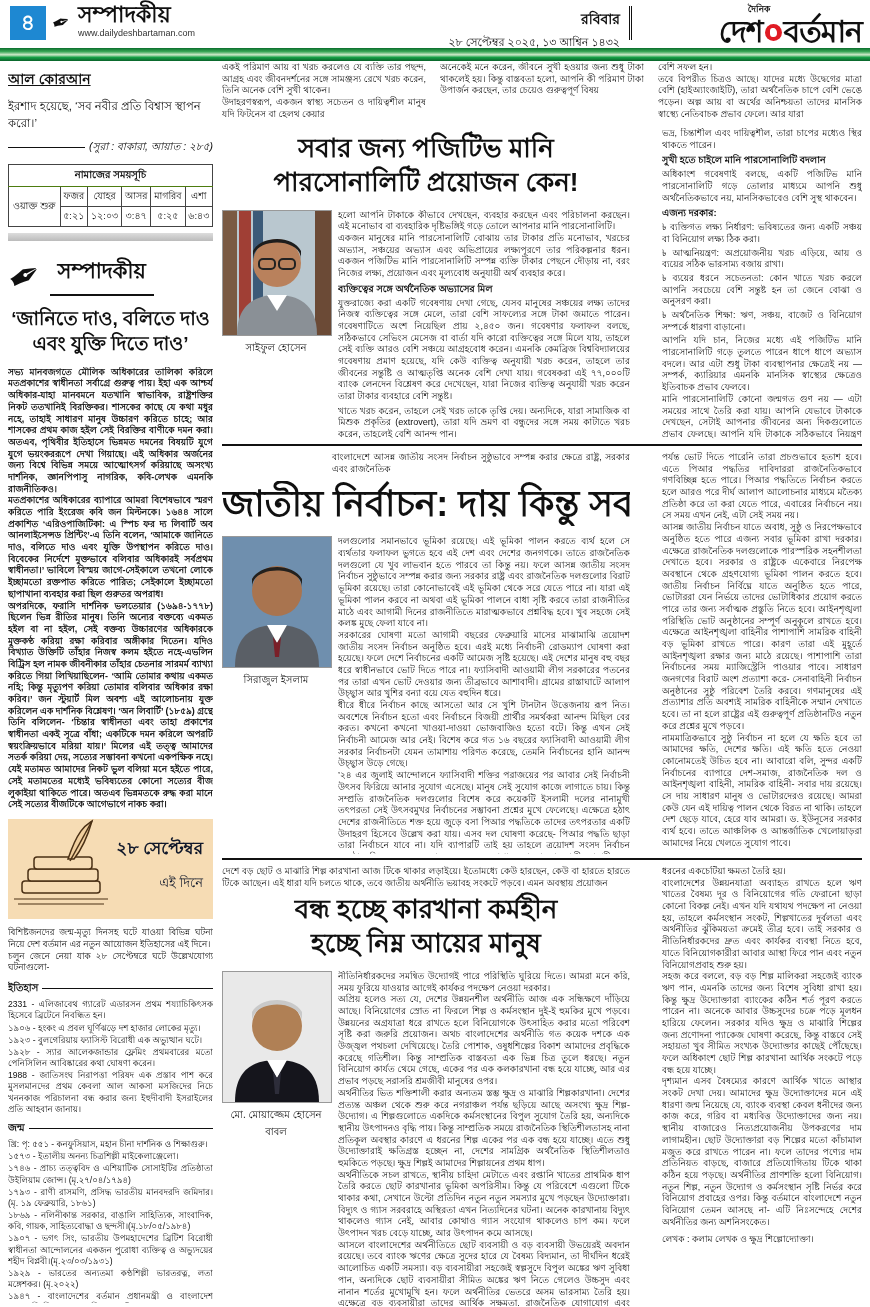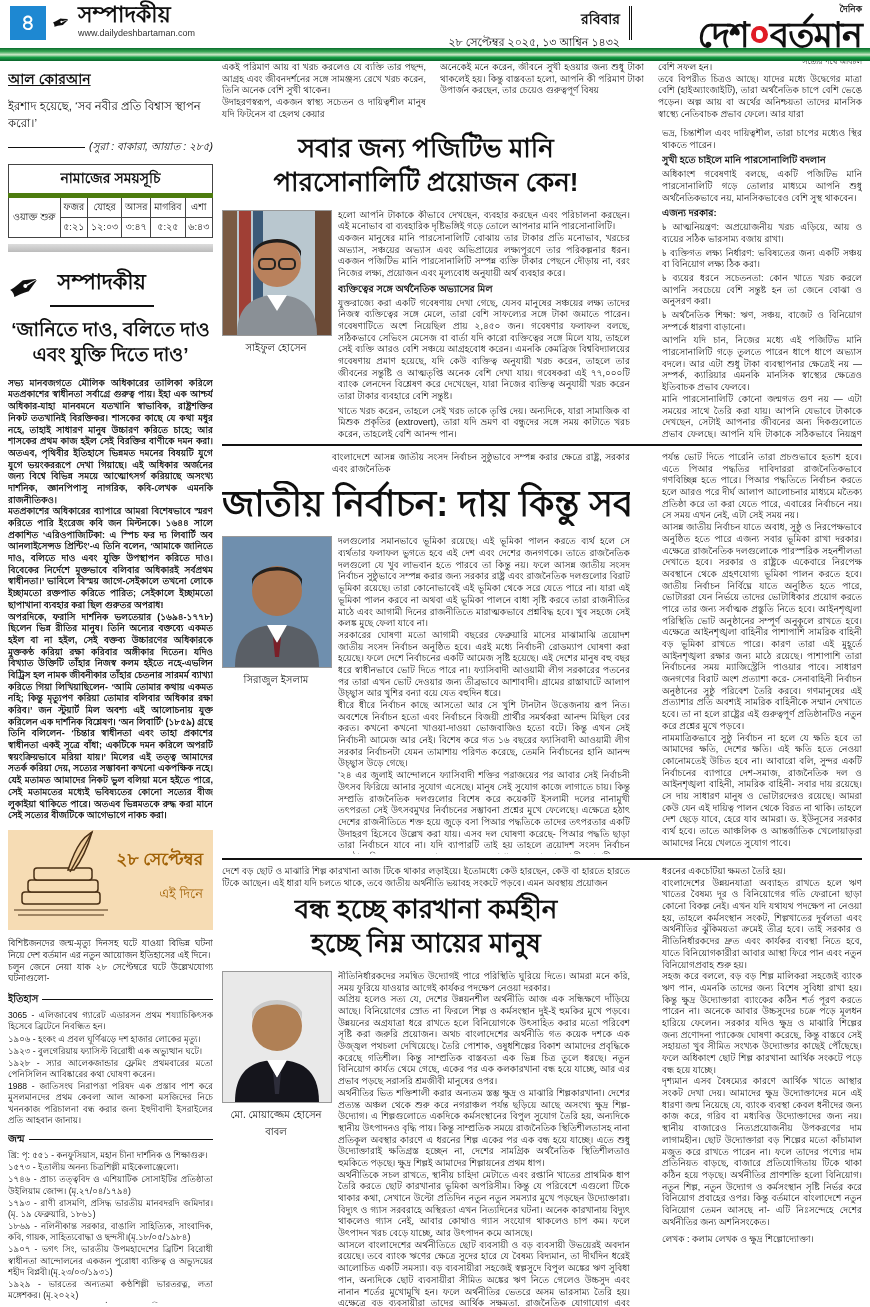--- a/index.html
+++ b/index.html
@@ -11,46 +11,46 @@
           color:#fff;font-size:22px;font-weight:bold;display:flex;align-items:center;justify-content:center;}
   .secwrap{position:absolute;left:78px;top:4px;}
   .penicon{position:absolute;left:-26px;top:6px;font-size:22px;transform:rotate(-20deg);}
   .sectitle{font-size:22px;font-weight:bold;line-height:1;}
   .siteurl{font-size:9px;color:#333;margin-top:2px;}
   .datewrap{position:absolute;right:250px;top:8px;text-align:right;}
   .dayname{font-size:14px;font-weight:bold;text-align:right;}
   .dateline{font-size:11px;margin-top:2px;}
   .mastsep{position:absolute;right:238px;top:6px;height:34px;border-left:3px double #111;}
   .mast{position:absolute;right:8px;top:2px;width:220px;text-align:right;}
-  .mastdaily{font-size:9px;font-weight:bold;text-align:right;padding-left:14px;}
-  .mastname{font-size:35px;font-weight:bold;letter-spacing:-1px;line-height:1;display:flex;align-items:center;justify-content:flex-end;gap:2px;}
+  .mastdaily{font-size:9px;font-weight:bold;text-align:center;padding-left:14px;}
+  .mastname{font-size:30px;font-weight:bold;letter-spacing:-1px;line-height:1;display:flex;align-items:center;justify-content:flex-end;gap:2px;}
   .redball{display:inline-block;width:17px;height:17px;border-radius:50%;background:#e01b24;position:relative;}
   .redball:after{content:"";position:absolute;left:5px;top:4px;width:7px;height:9px;background:#fff;border-radius:40% 60% 55% 45%;}
   .mastrule{border-top:1.5px solid #111;margin-top:2px;}
   .masttag{font-size:7.5px;margin-top:1px;}
   .greenbar{position:absolute;left:0;top:48px;width:870px;height:13px;
     background:linear-gradient(180deg,#0b6e2d 0%,#3aa757 28%,#cfe9c9 52%,#17a046 72%,#0a622a 100%);}
   
   .sb{position:absolute;left:8px;top:68px;width:205px;height:1235px;overflow:hidden;}
   .qtitle{font-size:14px;font-weight:bold;text-decoration:underline;margin:0 0 6px;}
   .qverse{font-size:11.5px;line-height:1.5;margin:0 0 6px;}
   .qrefrow{display:flex;align-items:center;gap:4px;margin:2px 0 8px;}
   .qrefline{flex:1;border-top:1px solid #111;}
   .qref{font-size:10.5px;font-style:italic;white-space:nowrap;}
   table.pt{width:100%;border-collapse:collapse;font-size:9.5px;margin-bottom:6px;}
   table.pt td,table.pt th{border:1px solid #444;text-align:center;padding:2px 1px;}
-  .pt .tt{font-weight:bold;font-size:14px;border-bottom:5px solid #4d7c0f;}
+  .pt .tt{font-weight:bold;font-size:10px;border-bottom:1px solid #4d7c0f;}
   .graybar{height:8px;background:linear-gradient(180deg,#ddd,#bbb);margin-bottom:14px;}
   .edbrand{display:flex;align-items:flex-end;gap:8px;margin:4px 0 10px;}
   .edpen{font-size:40px;transform:rotate(-30deg);line-height:1;}
   .edname{font-size:21px;font-weight:bold;border-bottom:2px solid #111;padding:0 8px 4px 8px;}
   .edhead{font-size:19px;font-weight:bold;text-align:center;line-height:1.35;margin:4px 0 10px;}
   .edbody{font-size:8.8px;line-height:1.3;text-align:justify;white-space:pre-line;height:442px;overflow:hidden;font-weight:bold;}
   .otdbox{margin-top:10px;background:#f6dcb4;height:100px;position:relative;overflow:hidden;}
-  .otdtxt{position:absolute;right:10px;top:16px;text-align:right;color:#a16207;}
+  .otdtxt{position:absolute;right:10px;top:16px;text-align:right;color:#0f172a;}
   .otd1{font-size:17px;font-weight:bold;}
   .otd2{font-size:13px;margin-top:10px;}
   .otdintro{font-size:8.8px;line-height:1.35;text-align:justify;white-space:pre-line;margin:8px 0 6px;}
   .lsec{display:flex;align-items:center;gap:4px;margin:5px 0 2px;}
   .lsecname{font-size:10px;font-weight:bold;white-space:nowrap;}
   .lsecline{flex:1;border-top:1.5px solid #111;}
   .li{font-size:8.6px;line-height:1.3;text-align:justify;margin:0 0 1px;}
   
   .main{position:absolute;left:222px;top:62px;width:640px;height:1241px;}
   .b{font-size:9px;line-height:1.3;text-align:justify;white-space:pre-line;margin:0 0 3px;}
@@ -168,21 +168,21 @@
         <div class="otd2">এই দিনে</div>
       </div>
     </div>
     <div class="otdintro">বিশিষ্টজনদের জন্ম-মৃত্যু দিনসহ ঘটে যাওয়া বিভিন্ন ঘটনা নিয়ে  দেশ বর্তমান এর নতুন আয়োজন ইতিহাসের এই দিনে।
 চলুন জেনে নেয়া যাক ২৮ সেপ্টেম্বরে ঘটে উল্লেখযোগ্য ঘটনাগুলো-</div>
 
     <div class="lsec">
       <span class="lsecname">ইতিহাস</span>
       <span class="lsecline"></span>
     </div>
-    <div class="li">3065 - এলিজাবেথ গ্যারেট এডারসন প্রথম শয্যাচিকিৎসক হিসেবে ব্রিটেনে নিবন্ধিত হন।</div>
+    <div class="li">2331 - এলিজাবেথ গ্যারেট এডারসন প্রথম শয্যাচিকিৎসক হিসেবে ব্রিটেনে নিবন্ধিত হন।</div>
     <div class="li">১৯০৬ - হংকং এ প্রবল ঘূর্ণিঝড়ে দশ হাজার লোকের মৃত্যু।</div>
     <div class="li">১৯২৩ - বুলগেরিয়ায় ফ্যাসিস্ট বিরোধী এক অভ্যুত্থান ঘটে।</div>
     <div class="li">১৯২৮ - স্যার আলেকজান্ডার ফ্লেমিং প্রথমবারের মতো পেনিসিলিন আবিষ্কারের কথা ঘোষণা করেন।</div>
     <div class="li">1988 - জাতিসংঘ নিরাপত্তা পরিষদ এক প্রস্তাব পাশ করে মুসলমানদের প্রথম কেবলা আল আকসা মসজিদের নিচে খননকাজ পরিচালনা বন্ধ করার জন্য ইহুদীবাদী ইসরাইলের প্রতি আহবান জানায়।</div>
 
     <div class="lsec">
       <span class="lsecname">জন্ম</span>
       <span class="lsecline"></span>
     </div>
     <div class="li">খ্রি: পৃ: ৫৫১ - কনফুসিয়াস, মহান চীনা দার্শনিক ও শিক্ষাগুরু।</div>
@@ -236,22 +236,22 @@
 কেমব্রিজ বিশ্ববিদ্যালয়ের গবেষক জো গ্ল্যাডস্টোন বলেন, “টাকা দিয়ে আনন্দ কেনা যায় — যদি সেই টাকা এমন কিছুতে খরচ করা হয় যা আপনার ব্যক্তিত্বের সঙ্গে মানানসই হয়।”</p>
 
             </div>
           </div>
         </div>
         <div class="aright">
           <p class="b">ভদ্র, চিন্তাশীল এবং দায়িত্বশীল, তারা চাপের মধ্যেও স্থির থাকতে পারেন।</p>
           <div class="shd">সুখী হতে চাইলে মানি পারসোনালিটি বদলান</div>
           <p class="b">অধিকাংশ গবেষণাই বলছে, একটি পজিটিভ মানি পারসোনালিটি গড়ে তোলার মাধ্যমে আপনি শুধু অর্থনৈতিকভাবে নয়, মানসিকভাবেও বেশি সুস্থ থাকবেন।</p>
           <div class="shd">এজন্য দরকার:</div>
+          <p class="bull">৳ ব্যক্তিগত লক্ষ্য নির্ধারণ: ভবিষ্যতের জন্য একটি সঞ্চয় বা বিনিয়োগ লক্ষ্য ঠিক করা।</p>
           <p class="bull">৳ আত্মনিয়ন্ত্রণ: অপ্রয়োজনীয় খরচ এড়িয়ে, আয় ও ব্যয়ের সঠিক ভারসাম্য বজায় রাখা।</p>
-          <p class="bull">৳ ব্যক্তিগত লক্ষ্য নির্ধারণ: ভবিষ্যতের জন্য একটি সঞ্চয় বা বিনিয়োগ লক্ষ্য ঠিক করা।</p>
           <p class="bull">৳ ব্যয়ের ধরনে সচেতনতা: কোন খাতে খরচ করলে আপনি সবচেয়ে বেশি সন্তুষ্ট হন তা জেনে বোঝা ও অনুসরণ করা।</p>
           <p class="bull">৳ অর্থনৈতিক শিক্ষা: ঋণ, সঞ্চয়, বাজেট ও বিনিয়োগ সম্পর্কে ধারণা বাড়ানো।</p>
           <p class="b">আপনি যদি চান, নিজের মধ্যে এই পজিটিভ মানি পারসোনালিটি গড়ে তুলতে পারেন ধাপে ধাপে অভ্যাস বদলে। আর এটা শুধু টাকা ব্যবস্থাপনার ক্ষেত্রেই নয় — সম্পর্ক, ক্যারিয়ার এমনকি মানসিক স্বাস্থ্যের ক্ষেত্রেও ইতিবাচক প্রভাব ফেলবে।
 মানি পারসোনালিটি কোনো জন্মগত গুণ নয় — এটা সময়ের সাথে তৈরি করা যায়। আপনি যেভাবে টাকাকে দেখছেন, সেটাই আপনার জীবনের অন্য দিকগুলোতে প্রভাব ফেলছে। আপনি যদি টাকাকে সঠিকভাবে নিয়ন্ত্রণ করতে পারেন, তাহলে তা আপনার জীবনের স্বাধীনতা, আত্মবিশ্বাস এবং শান্তির সবচেয়ে বড় মাধ্যম হতে পারে।</p>
         </div>
       </div>
     </div>
 
     <div class="artrule"></div>
 

